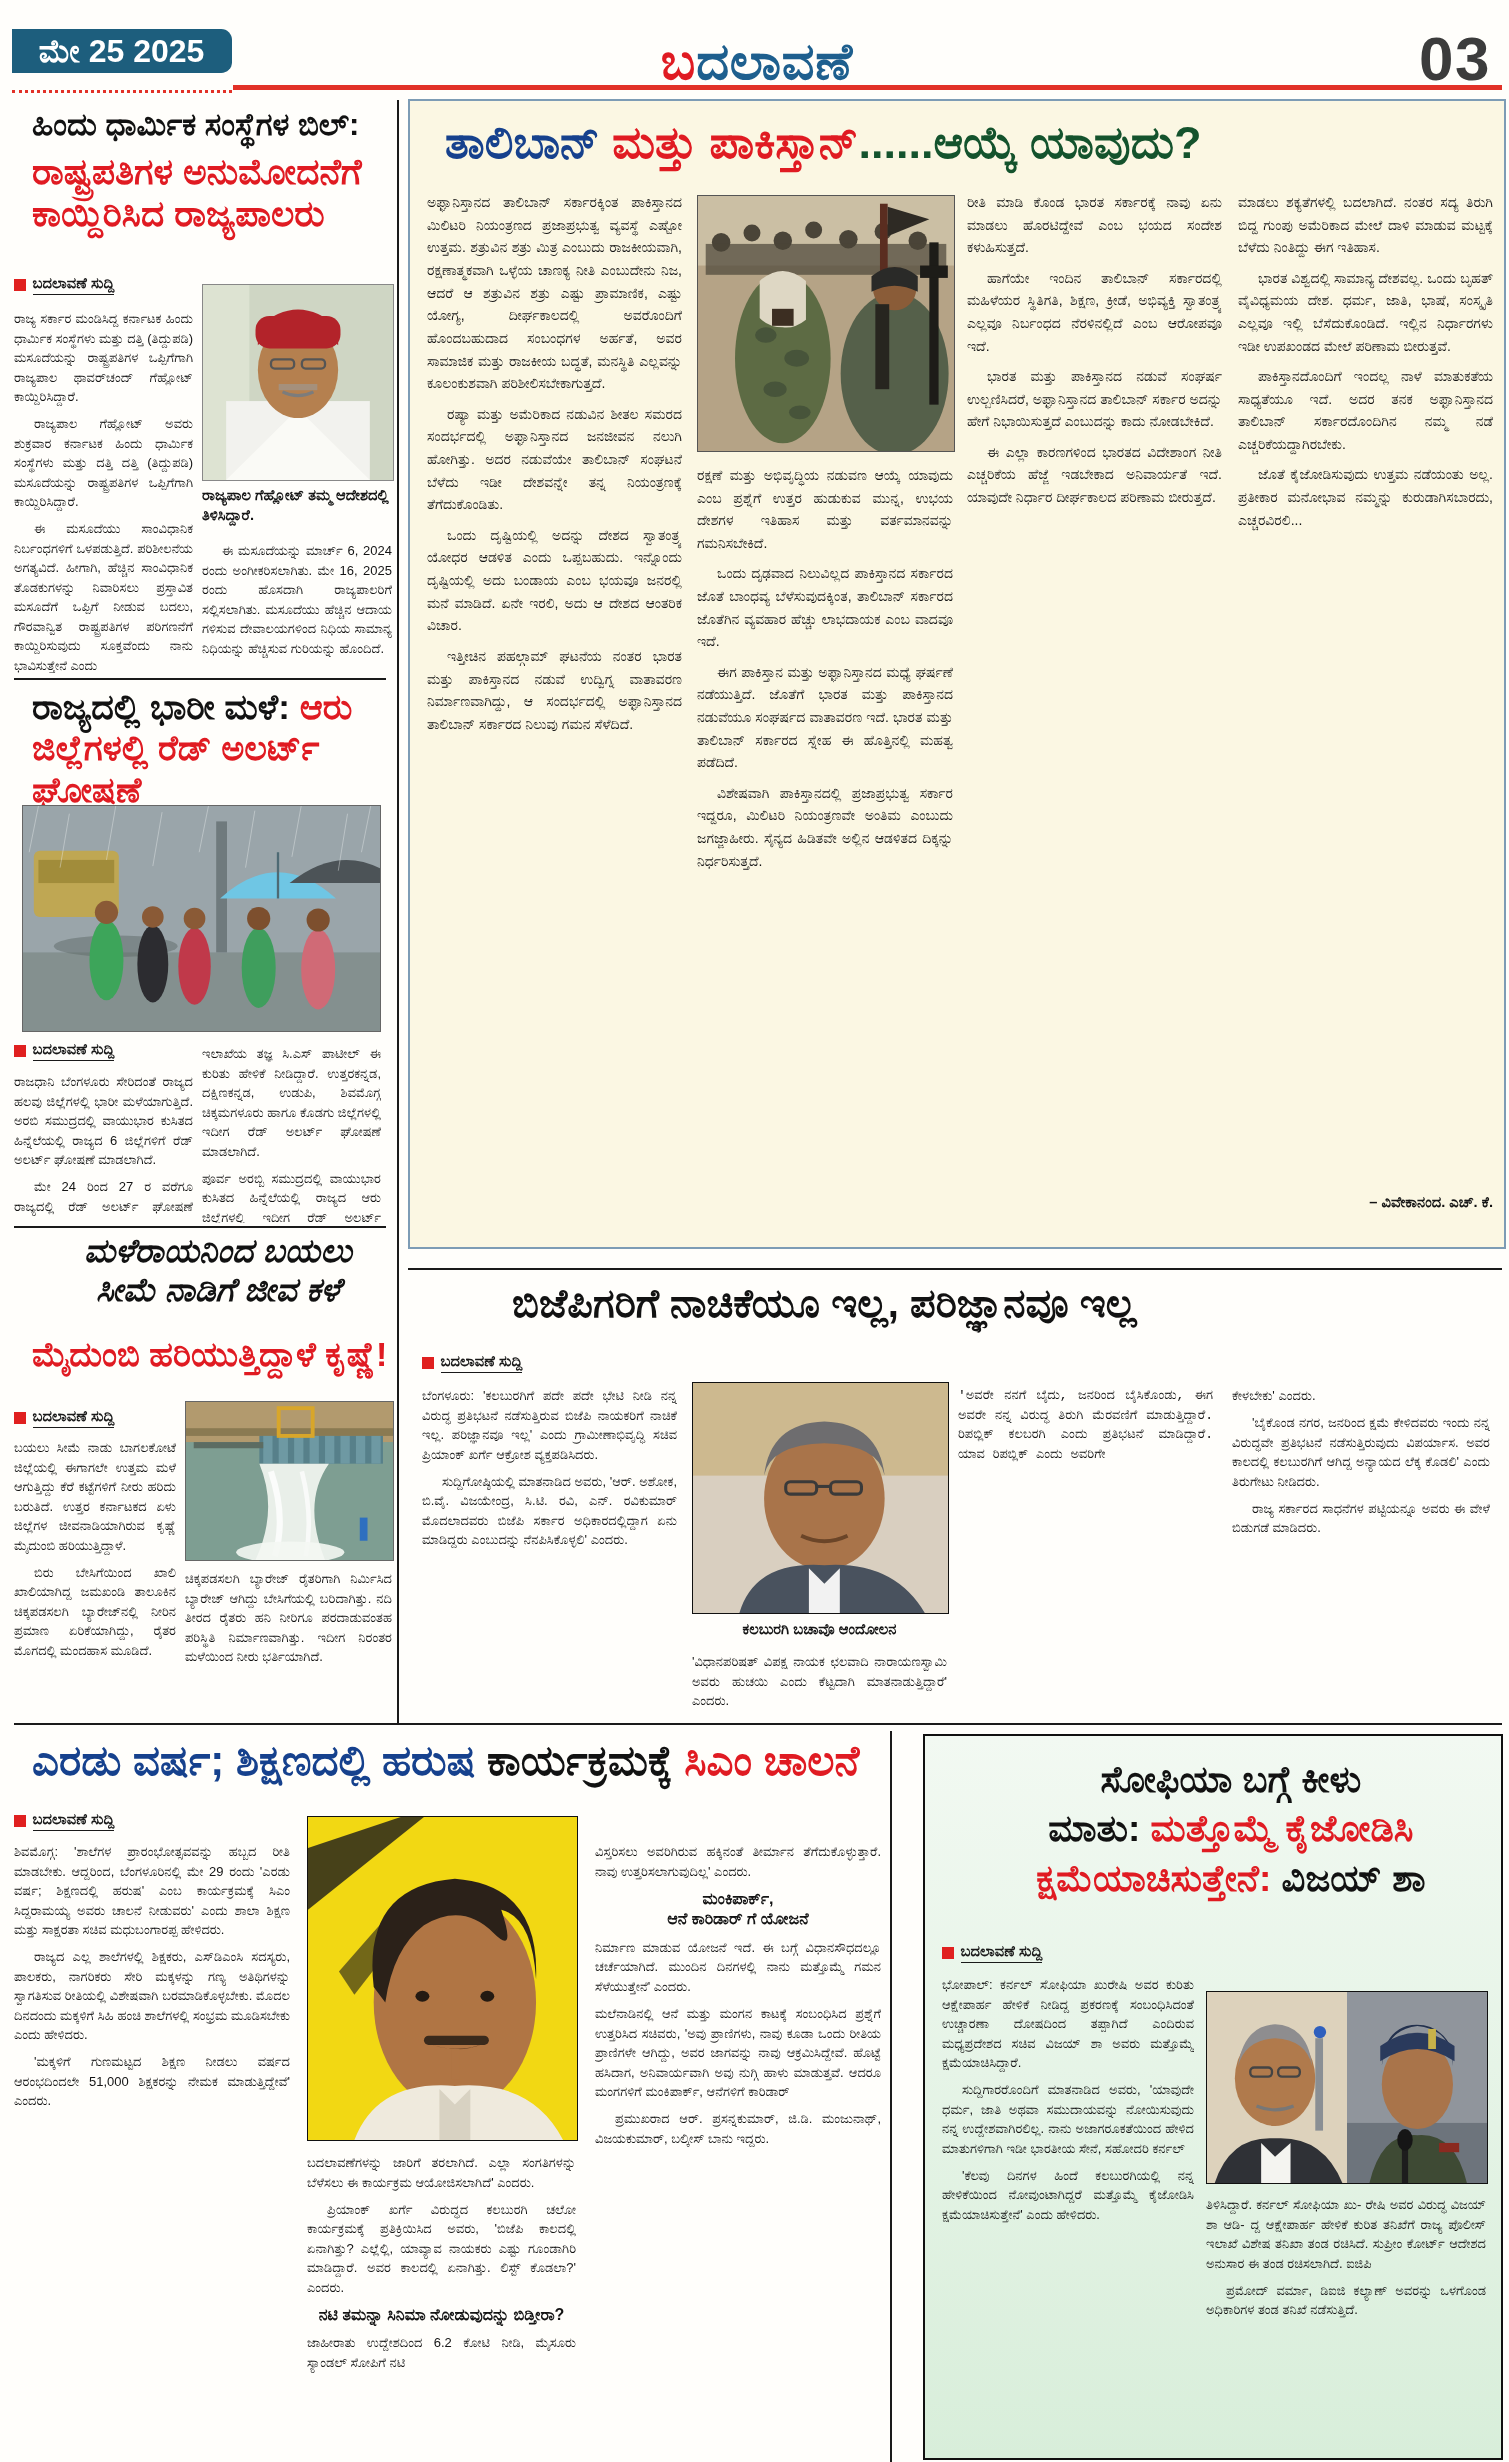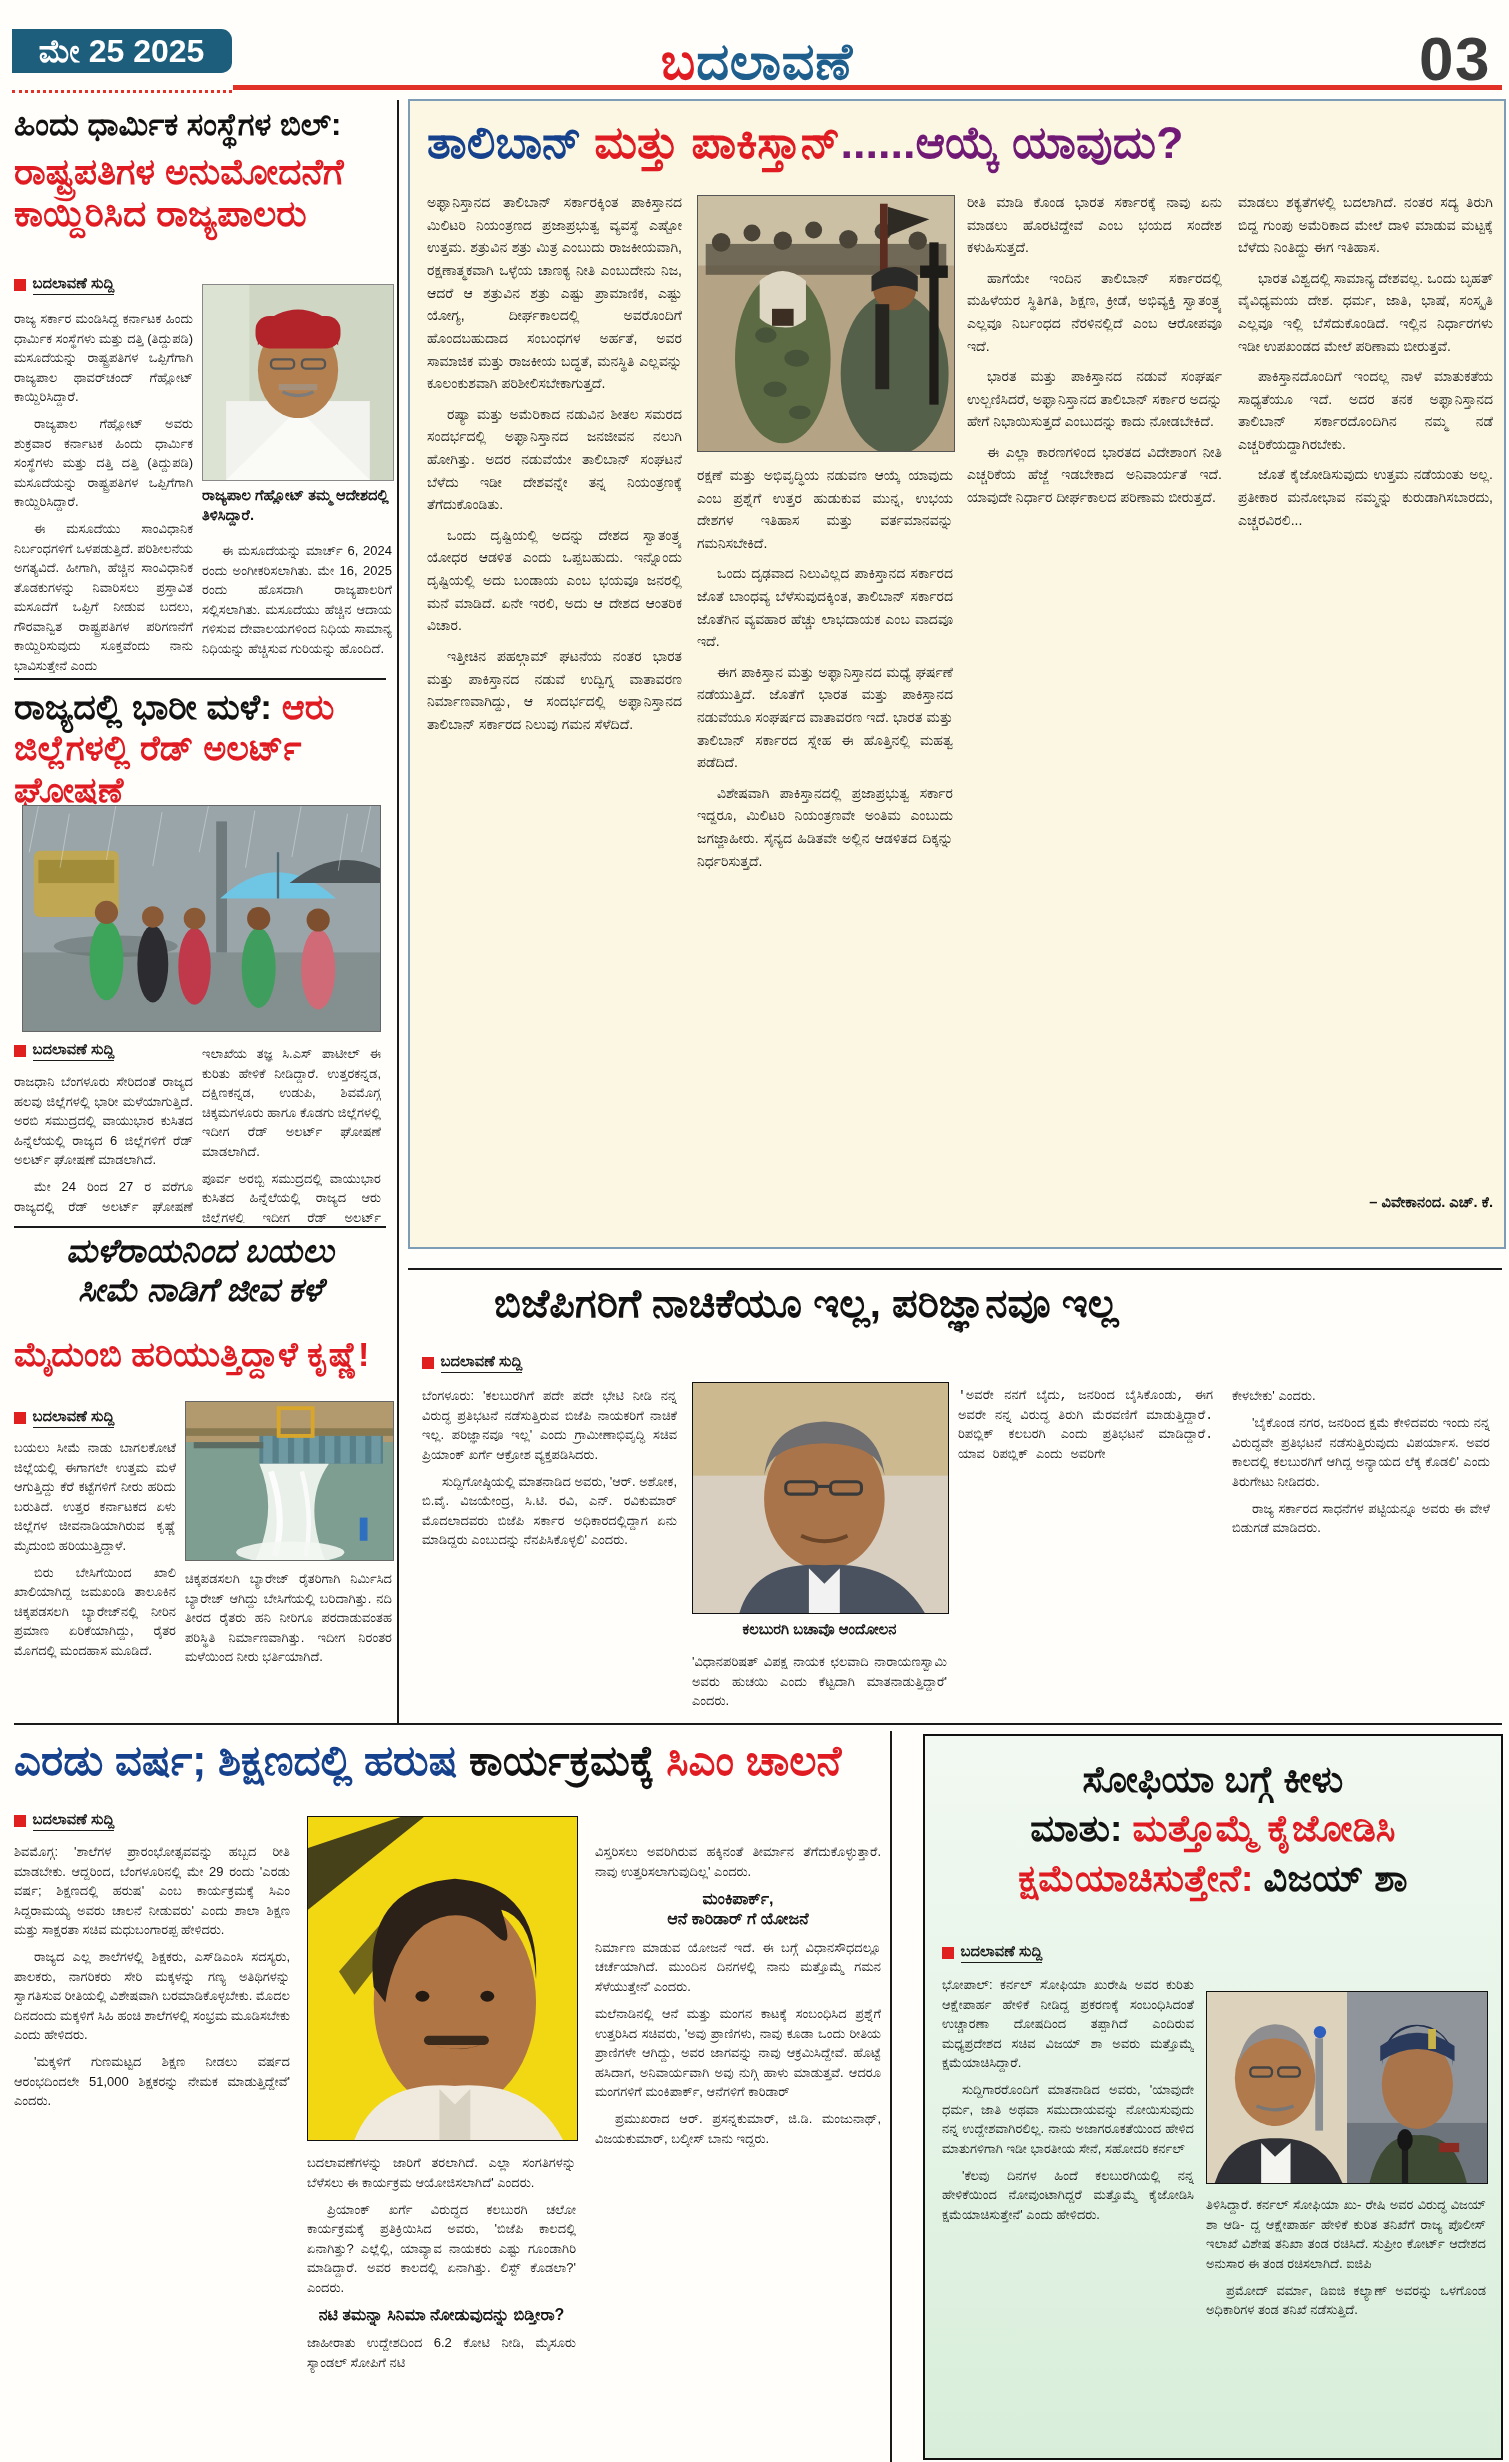--- a/index.html
+++ b/index.html
@@ -10,25 +10,25 @@
   .rule-v{background:#1a1a1a;width:1.5px;}
   
   .datebox{background:#1d5e7d;color:#ffffff;font-weight:bold;font-size:32px;
            display:flex;align-items:center;justify-content:center;border-radius:0 10.8px 10.8px 0;}
   .datedots{border-top:3.9px dotted #e23127;height:0;}
   .masthead{font-size:51px;font-weight:bold;letter-spacing:0.8px;text-align:center;color:#1e5f8e;}
   .masthead .first{color:#e01b22;}
   .pagenum{font-size:62px;font-weight:bold;color:#3c3c3c;letter-spacing:1.5px;}
   .redrule{background:#e23127;height:4.6px;}
   
-  .hl{font-weight:bold;line-height:1.18;}
+  .hl{font-weight:bold;line-height:1.18;margin-left:18px;}
   .hl-black{color:#121212;}
   .hl-red{color:#e01b22;}
   .hl-blue{color:#16418d;}
-  .hl-green{color:#701a75;}
+  .hl-green{color:#14532d;}
   
   .byline{font-size:14.7px;font-weight:bold;color:#1a1a1a;display:flex;align-items:center;}
   .byline .sq{width:11.6px;height:11.6px;background:#e0201f;margin-right:7px;flex:0 0 auto;}
   .byline .bt{border-bottom:1.5px solid #1a1a1a;padding-bottom:2.3px;text-align:right;}
   
   .col{overflow:hidden;}
   .col p{margin:0 0 7.7px 0;font-size:13px;line-height:1.5;text-align:justify;}
   .col p.ind{text-indent:20px;}
   .tb .col p{font-size:14px;line-height:1.62;}
   .caption{font-size:14.7px;font-weight:bold;line-height:1.35;}

